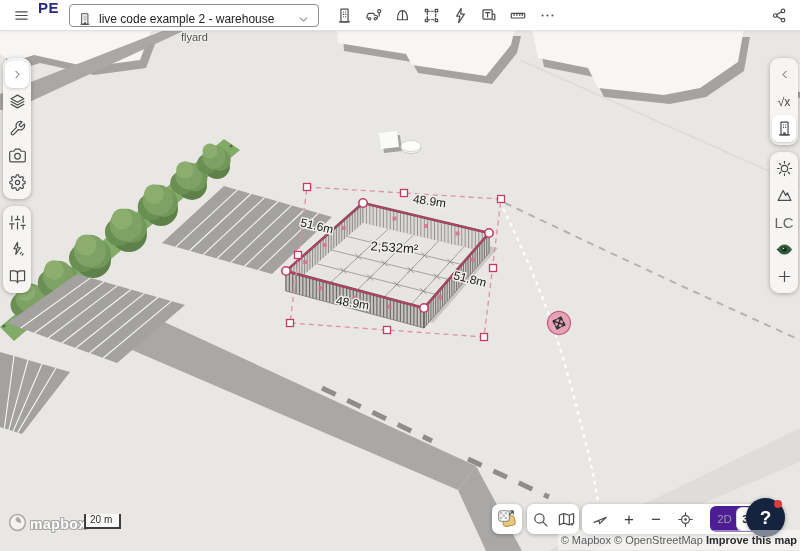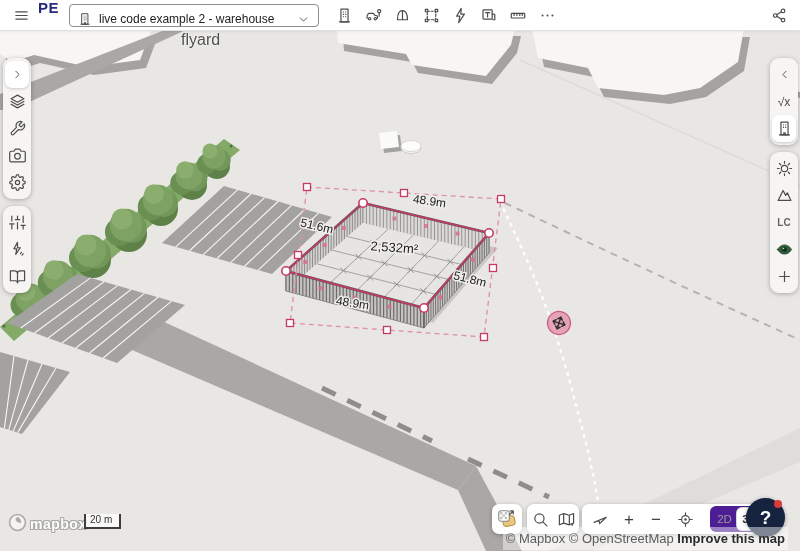--- a/index.html
+++ b/index.html
@@ -17,45 +17,45 @@
         height:21px;padding:0 8px;width:232px;margin-left:4px;font-size:12px;color:#222;background:#fff;}
   .proj .txt{flex:1;white-space:nowrap;overflow:hidden;}
   .tools{display:flex;align-items:center;margin-left:12px;gap:3px;}
   .share{margin-left:auto;margin-right:8px;}
   
   .panel{position:absolute;background:#f6f5f3;border-radius:9px;z-index:5;
          box-shadow:0 1px 5px rgba(0,0,0,.28);display:flex;flex-direction:column;
          align-items:center;padding:3px 2px;}
   .cell{width:24px;height:27px;display:flex;align-items:center;justify-content:center;color:#555;}
   .cell.active{background:#fff;border-radius:7px;box-shadow:0 1px 3px rgba(0,0,0,.18);}
-  .cell .tx{font-size:10px;font-weight:bold;color:#666;}
+  .cell .tx{font-size:15px;font-weight:normal;color:#666;}
   
   .bbtn{position:absolute;bottom:17px;height:30px;background:#fff;border-radius:7px;
         box-shadow:0 1px 4px rgba(0,0,0,.28);display:flex;align-items:center;z-index:6;}
   .seg{display:flex;background:#4c1d95;border-radius:6px;padding:2px;margin-left:4px;}
   .opt{width:25px;height:22px;display:flex;align-items:center;justify-content:center;
        font-size:11.5px;color:#9b9a98;border-radius:5px;}
   .opt.active{background:#fff;color:#333;box-shadow:0 0 0 1px #d6d5d3;font-weight:bold;}
   .zoomtxt{font-size:17px;color:#3e3e3e;line-height:1;}
   #helpBtn{position:absolute;left:746px;bottom:14px;width:39px;height:39px;border-radius:50%;
            color:#fff;display:flex;align-items:center;justify-content:center;font-size:19px;
            font-weight:bold;z-index:6;box-shadow:0 1px 4px rgba(0,0,0,.35);}
   #helpBtn .dot{position:absolute;top:2px;right:3px;width:8px;height:8px;background:#d93a3a;border-radius:50%;}
   
   #scaleBar{position:absolute;left:84px;bottom:22px;width:37px;height:15px;box-sizing:border-box;
             background:rgba(255,255,255,.75);border:2px solid #3d3d3d;border-top:none;z-index:6;
             font-size:10px;color:#333;padding:0 4px;line-height:12px;}
   #mbLogo{position:absolute;left:8px;bottom:19px;display:flex;align-items:flex-end;gap:3px;z-index:6;opacity:.95;}
   .mbword{font-size:14px;font-weight:bold;color:#fff;letter-spacing:.5px;
           text-shadow:1px 0 #a9a8a6,-1px 0 #a9a8a6,0 1px #a9a8a6,0 -1px #a9a8a6,
                       1px 1px #a9a8a6,-1px -1px #a9a8a6,1px -1px #a9a8a6,-1px 1px #a9a8a6;}
-  #attrib{position:absolute;right:12px;bottom:1px;font-size:13px;color:#5c5c5c;z-index:6;
+  #attrib{position:absolute;right:0;bottom:1px;font-size:11px;color:#5c5c5c;z-index:6;
           background:rgba(255,255,255,.45);padding:4px 3px;white-space:nowrap;}
   #attrib b{color:#2b2b2b;}
-  #placeLabel{position:absolute;left:181px;top:31px;font-size:16px;color:#4f4f4f;z-index:2;
+  #placeLabel{position:absolute;left:181px;top:31px;font-size:11px;color:#4f4f4f;z-index:2;
               text-shadow:0 0 2px #fff,0 0 2px #fff;}
   #mapSvg{position:absolute;top:30px;left:0;z-index:1;}
   .dim{font-size:12px;fill:#1d1d1d;paint-order:stroke;stroke:#efeeec;stroke-width:3px;
        text-anchor:middle;font-family:"Liberation Sans",sans-serif;}
   .dimBig{font-size:13px;}
 </style>
 </head>
 <body>
 
 <div class="stage">

